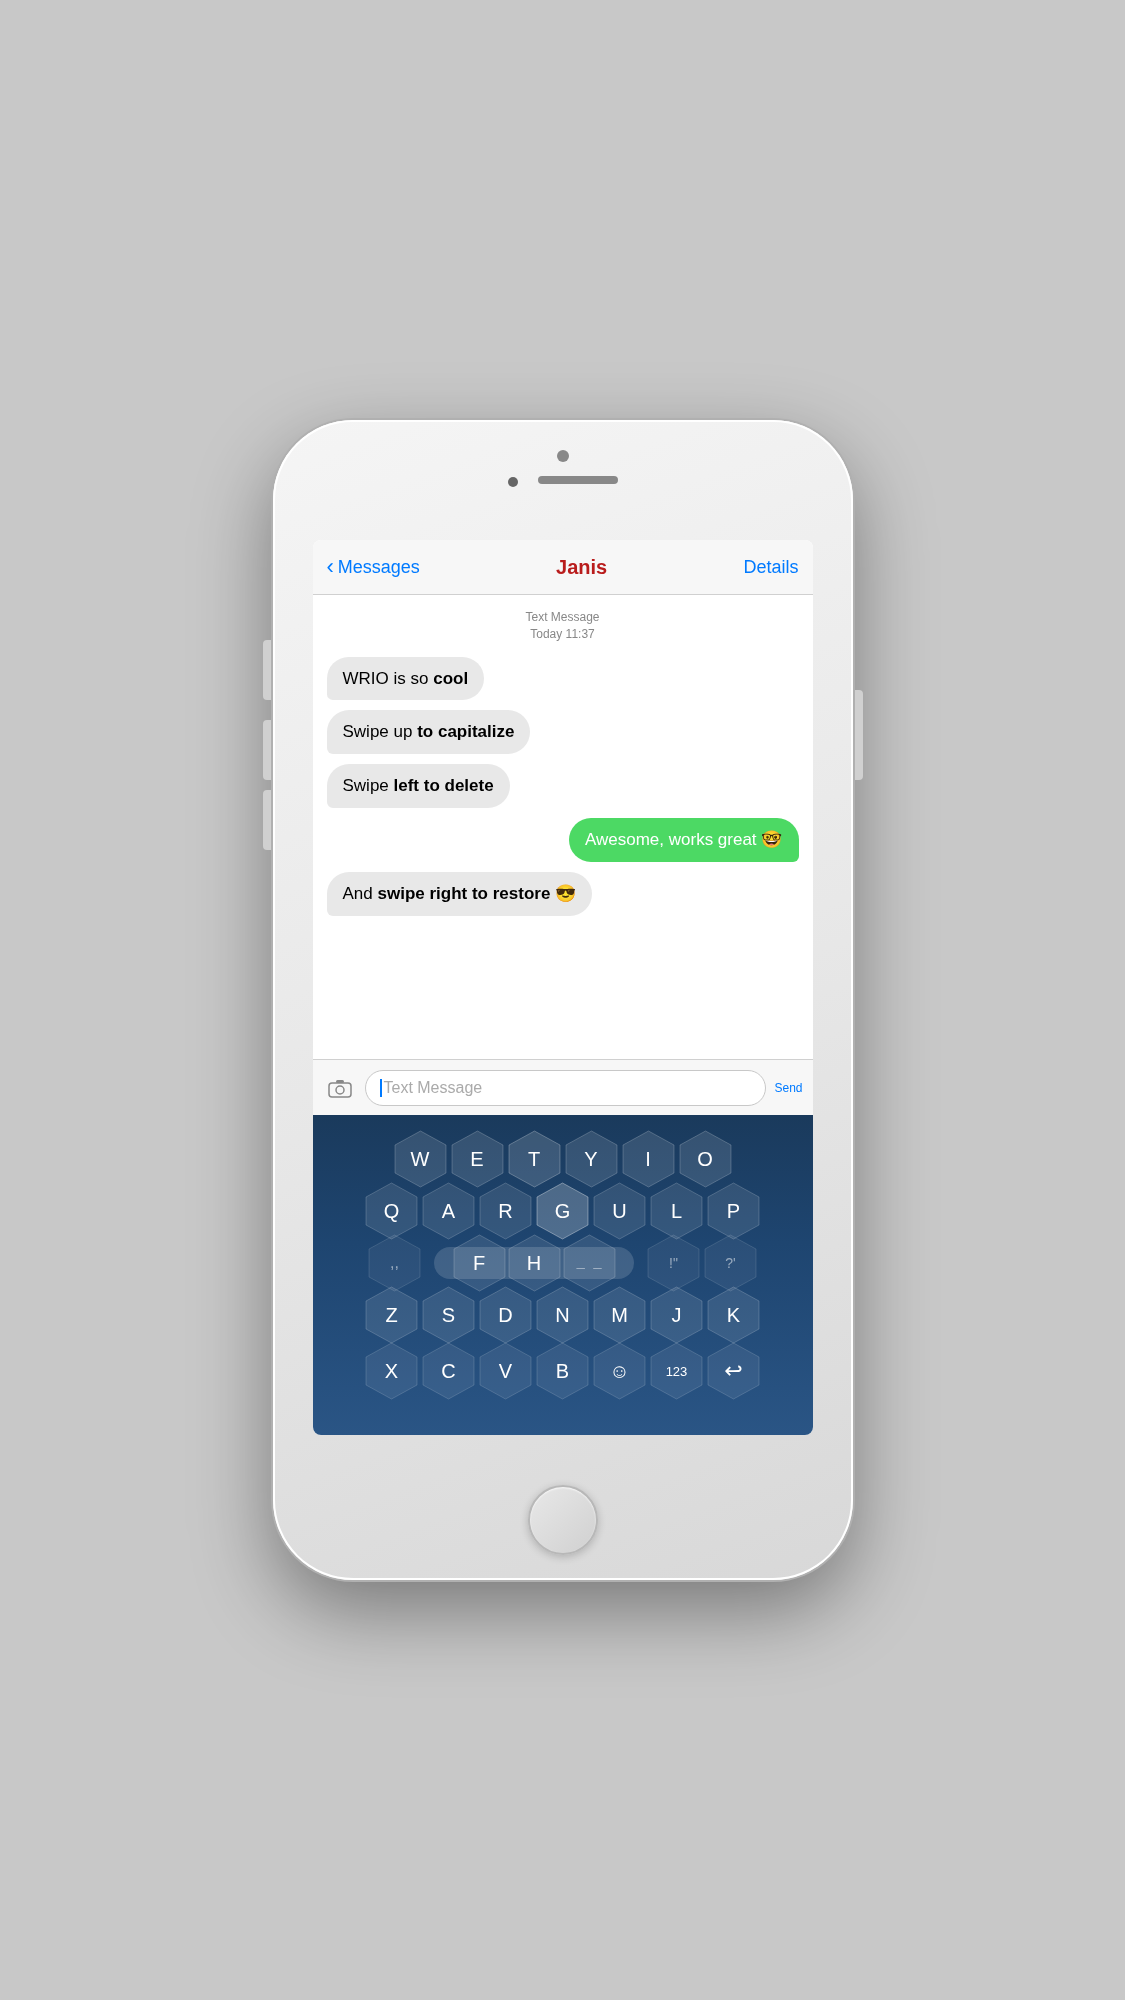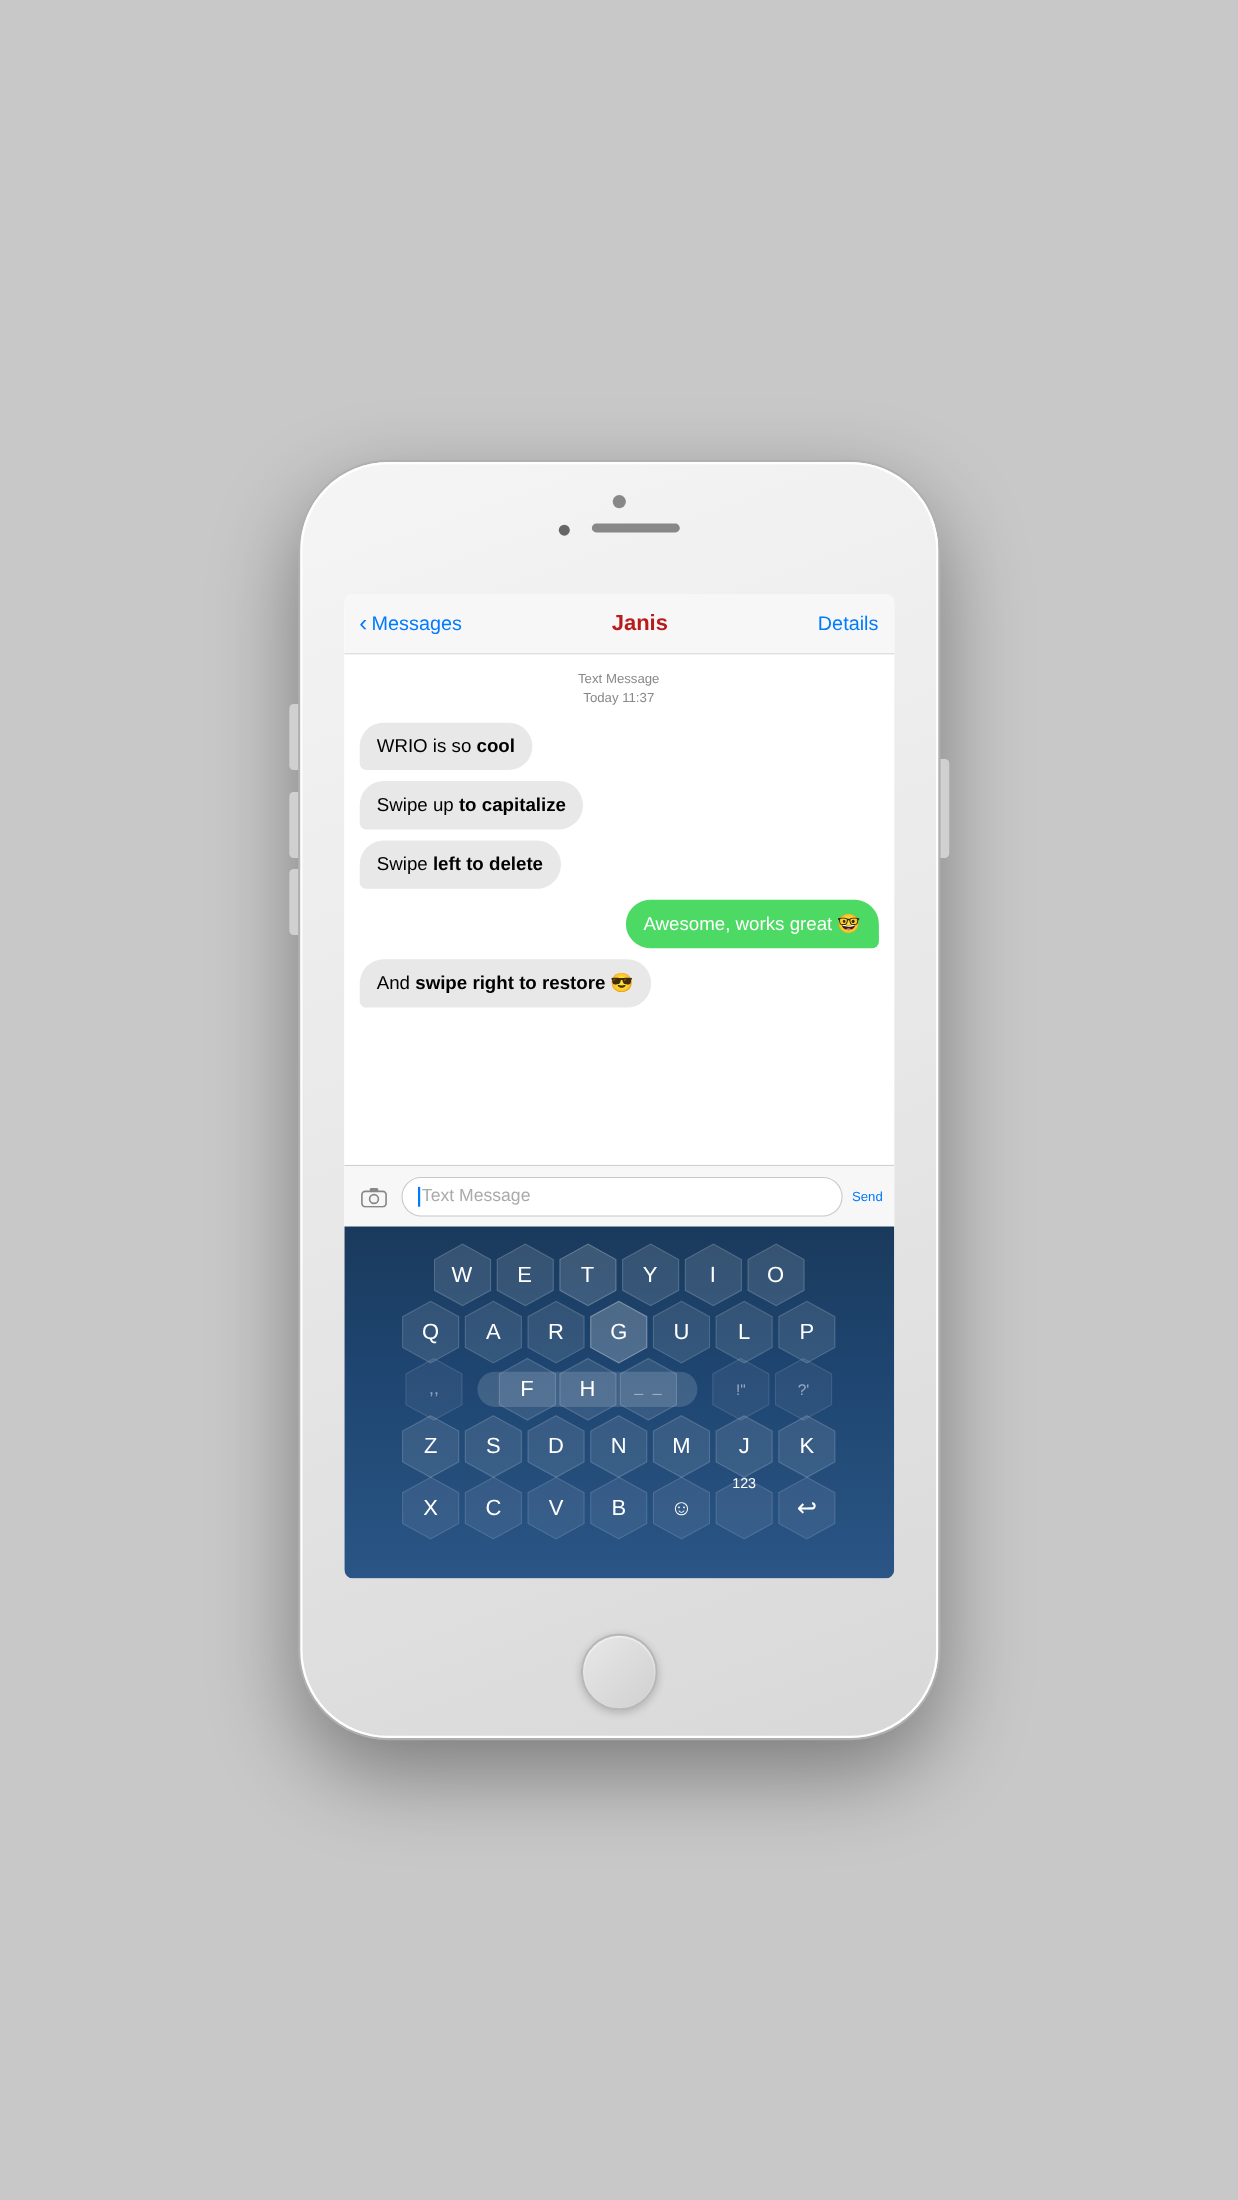--- a/index.html
+++ b/index.html
@@ -606,21 +606,21 @@
               <polygon points="27.5,2 53,16 53,44 27.5,58 2,44 2,16" fill="rgba(255,255,255,0.08)" stroke="rgba(255,255,255,0.15)" stroke-width="1"></polygon>
             </svg>
           <span style="position:relative;z-index:2;color:#fff;font-size:20px;font-weight:300;">B</span>
         </svg-hex>
         <svg-hex style="display:inline-flex;width:55px;height:60px;align-items:center;justify-content:center;position:relative;">
           <svg viewBox="0 0 55 60" style="position:absolute;top:0;left:0;width:55px;height:60px;">
               <polygon points="27.5,2 53,16 53,44 27.5,58 2,44 2,16" fill="rgba(255,255,255,0.08)" stroke="rgba(255,255,255,0.15)" stroke-width="1"></polygon>
             </svg>
           <span style="position:relative;z-index:2;color:#fff;font-size:20px;">☺</span>
         </svg-hex>
-        <svg-hex style="display:inline-flex;width:55px;height:60px;justify-content:center;position:relative;">
+        <svg-hex style="display:inline-flex;width:55px;height:60px;align-items:center;justify-content:center;position:relative;">
           <svg viewBox="0 0 55 60" style="position:absolute;top:0;left:0;width:55px;height:60px;">
               <polygon points="27.5,2 53,16 53,44 27.5,58 2,44 2,16" fill="rgba(255,255,255,0.08)" stroke="rgba(255,255,255,0.15)" stroke-width="1"></polygon>
             </svg>
           <span style="position:relative;z-index:2;color:#fff;font-size:13px;font-weight:400;">123</span>
         </svg-hex>
         <svg-hex style="display:inline-flex;width:55px;height:60px;align-items:center;justify-content:center;position:relative;">
           <svg viewBox="0 0 55 60" style="position:absolute;top:0;left:0;width:55px;height:60px;">
               <polygon points="27.5,2 53,16 53,44 27.5,58 2,44 2,16" fill="rgba(255,255,255,0.08)" stroke="rgba(255,255,255,0.15)" stroke-width="1"></polygon>
             </svg>
           <span style="position:relative;z-index:2;color:#fff;font-size:22px;">↩</span>

